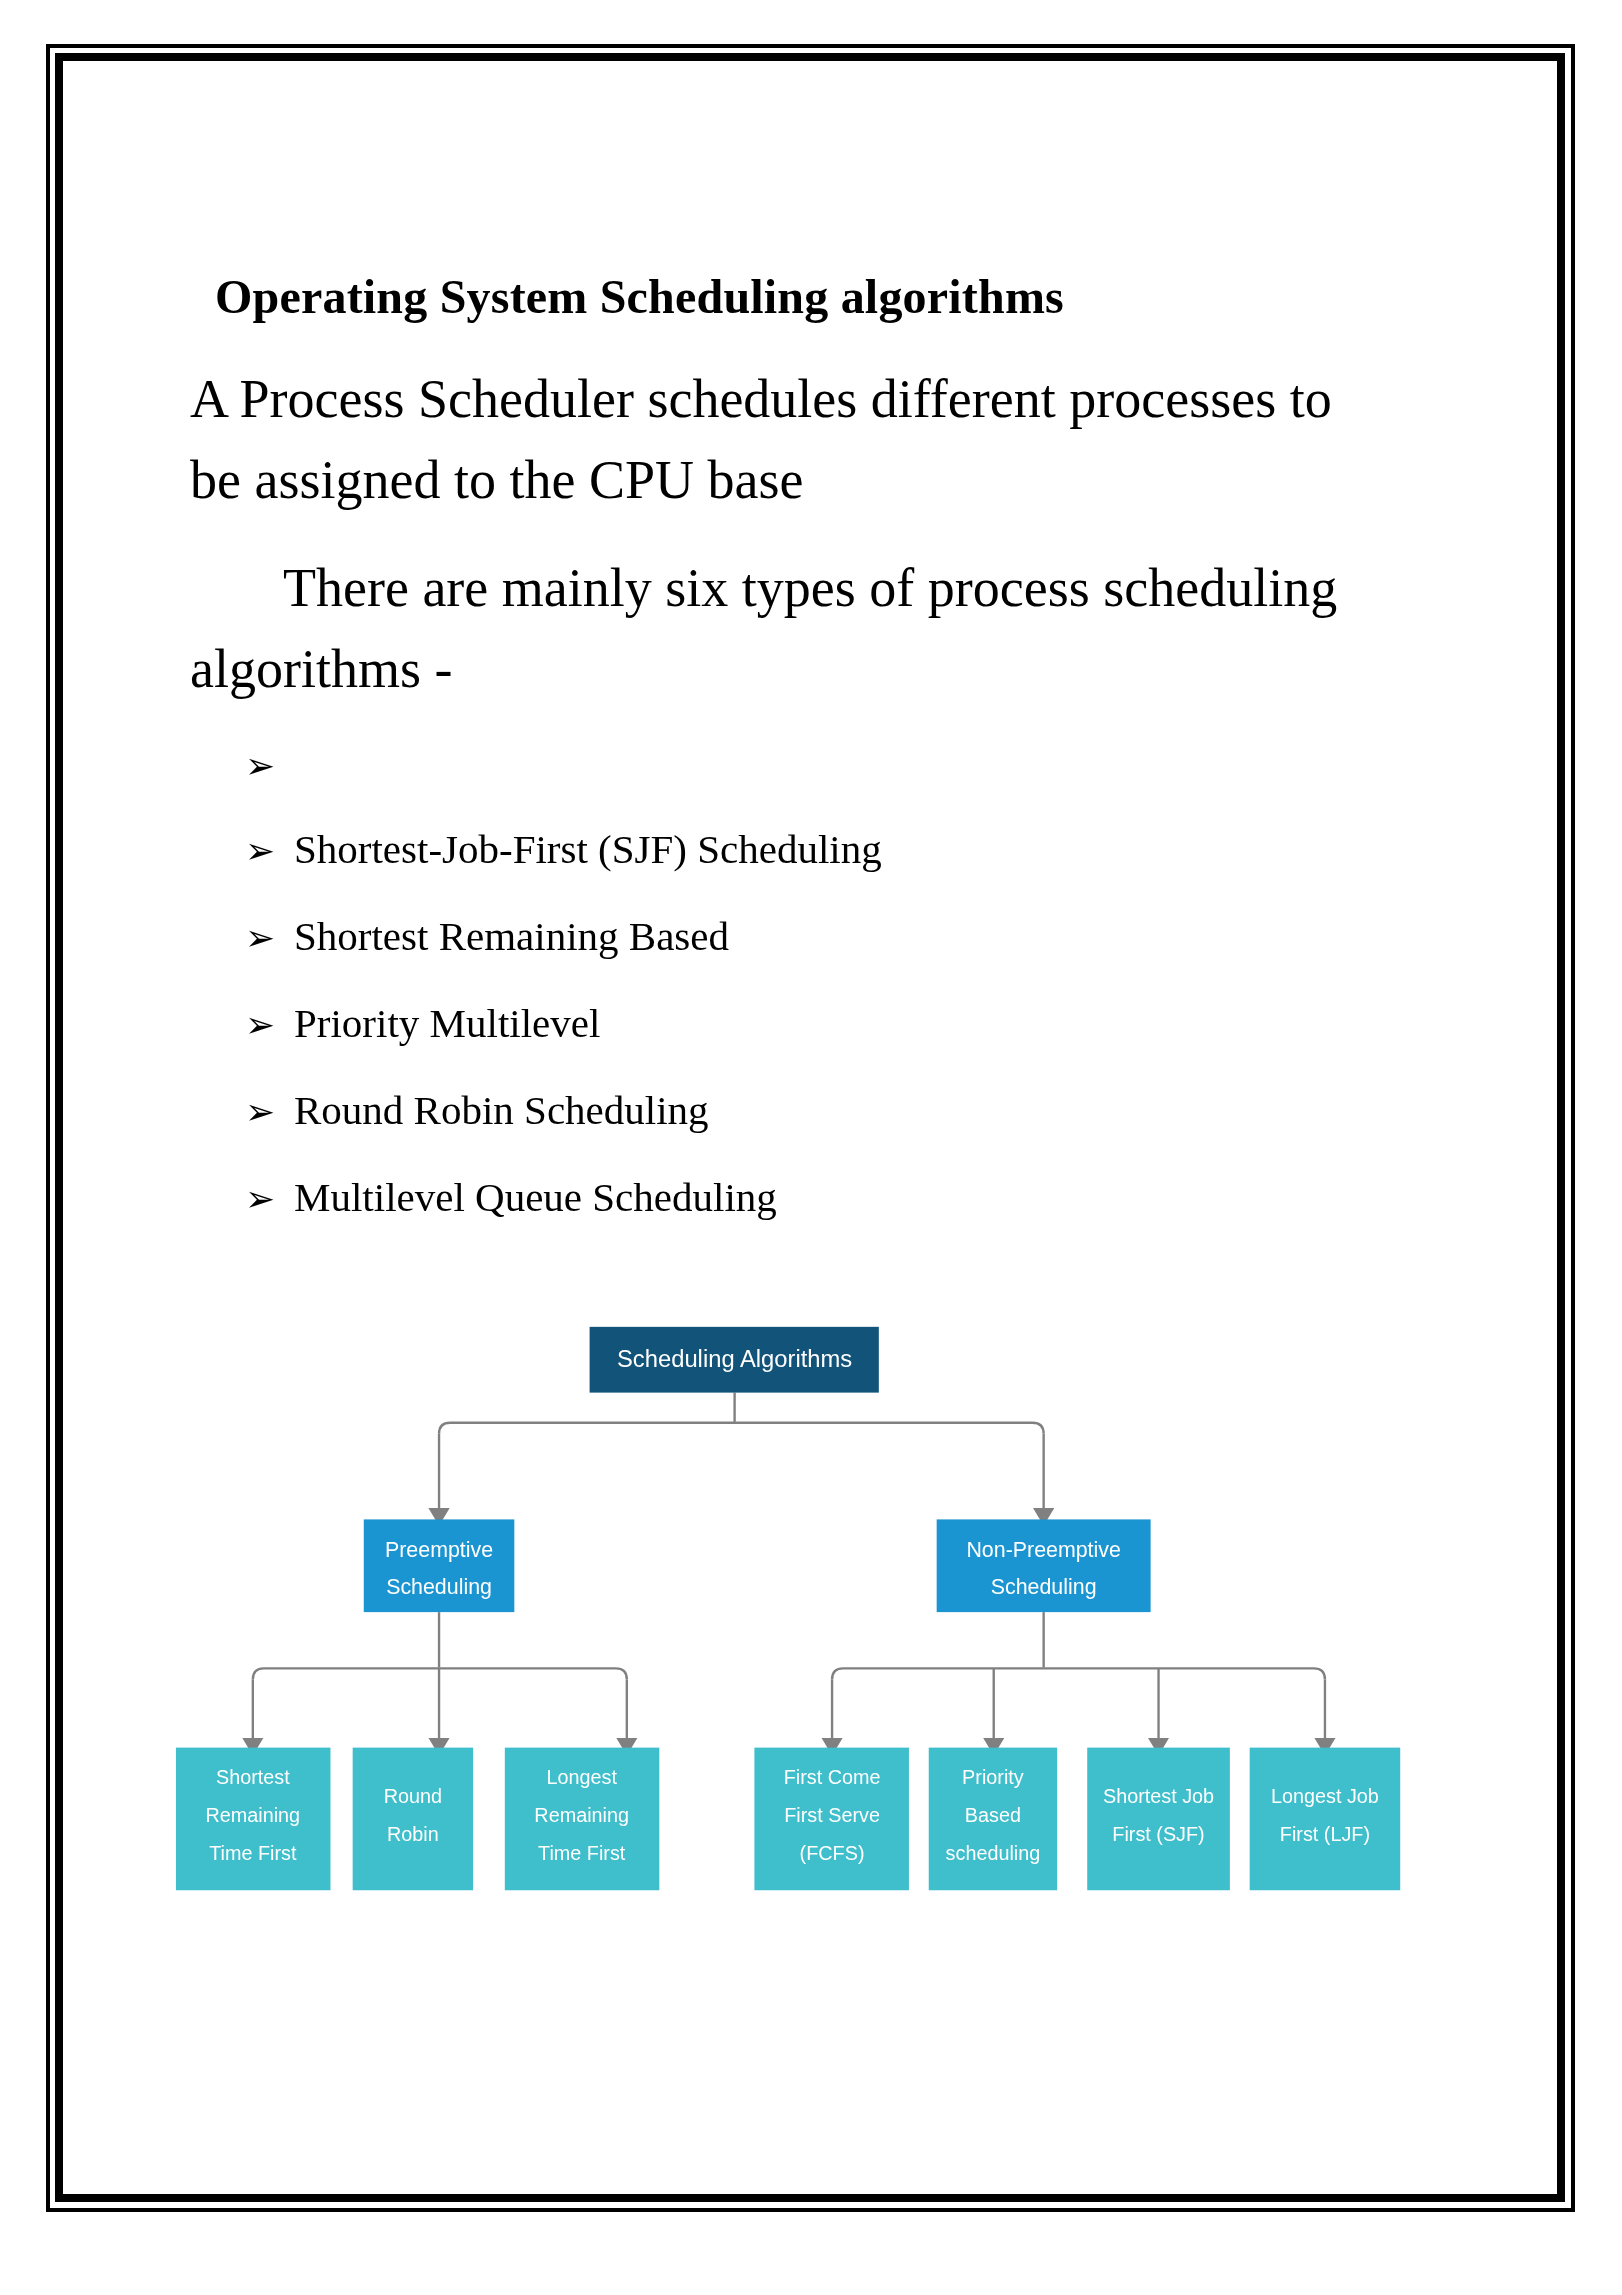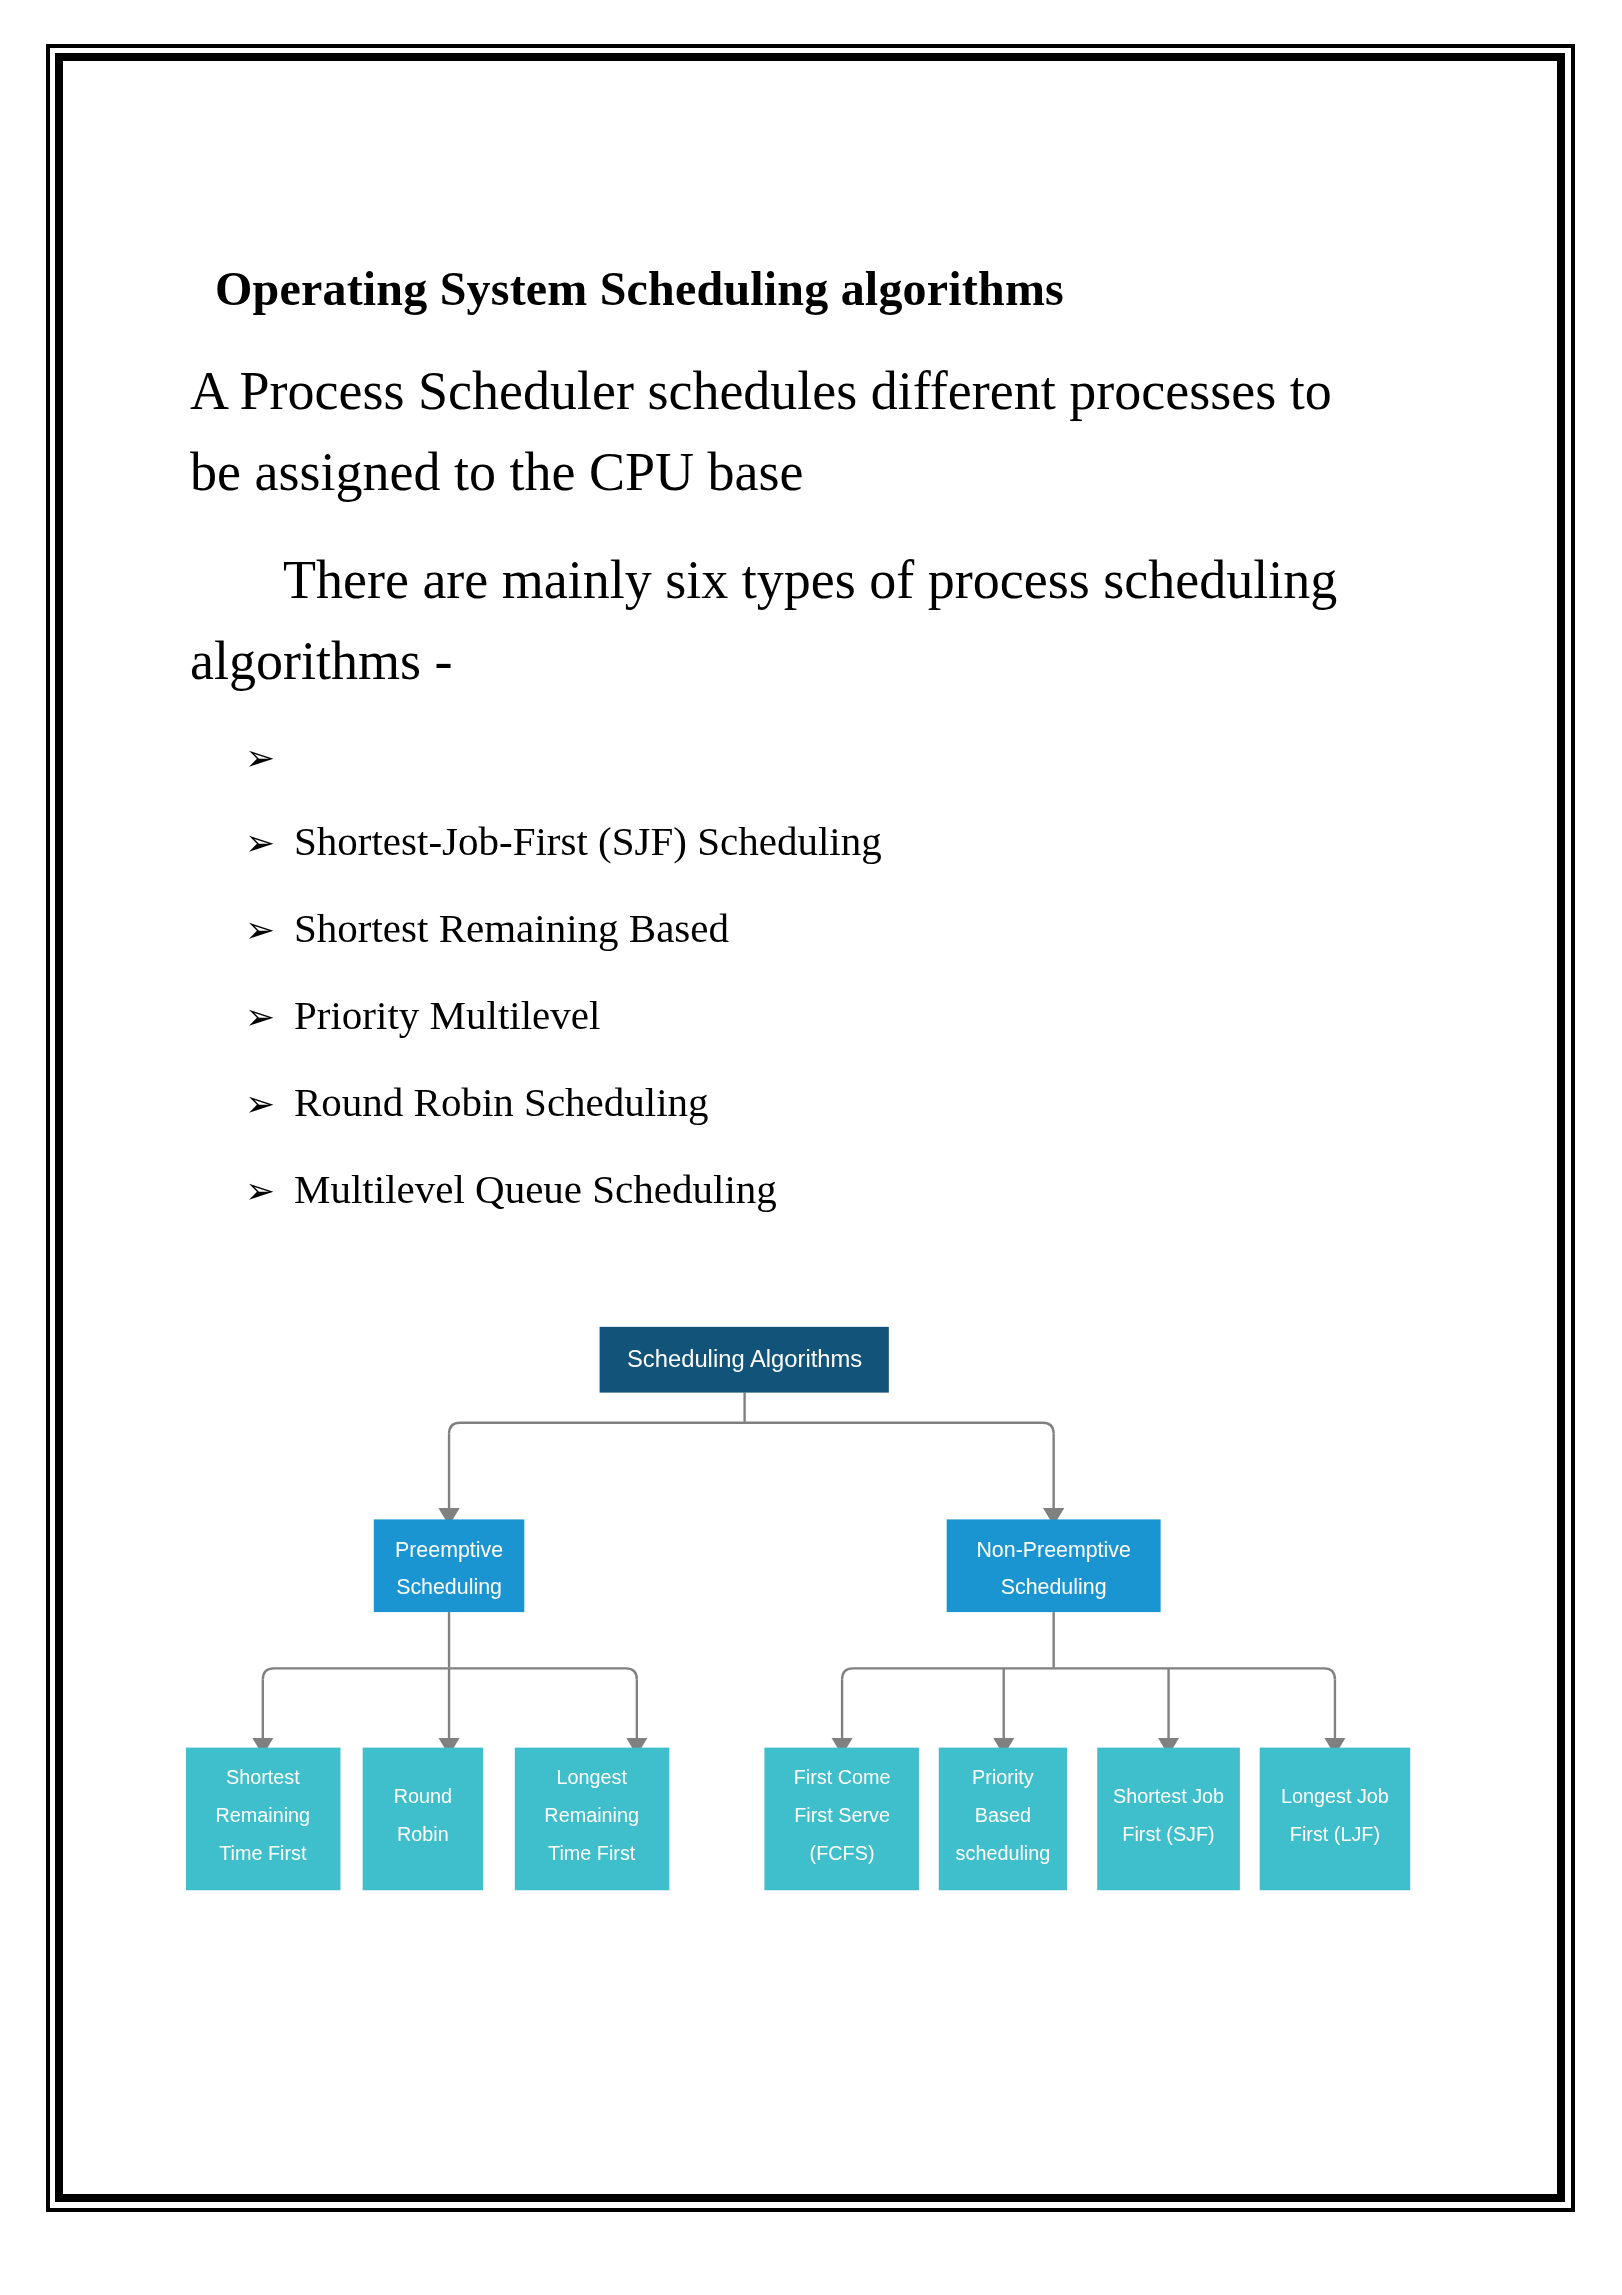--- a/index.html
+++ b/index.html
@@ -40,21 +40,21 @@
     position: absolute;
     left: 190px;
     top: 261px;
     width: 1252px;
   }
 
   #doc-title {
     font-size: 48px;
     font-weight: bold;
     letter-spacing: 0.2px;
-    margin: 0 0 35px 25px;
+    margin: 8px 0 35px 25px;
     color: #000000;
     white-space: nowrap;
   }
 
   .doc-para {
     font-size: 54px;
     line-height: 1.50;
     color: #000000;
     margin: 0 0 27px 0;
     max-width: 1204px;
@@ -83,21 +83,21 @@
     width: 49px;
     font-size: 36px;
     color: #000000;
     margin-left: 55px;
   }
   .bullet-text { flex: 0 1 auto; }
 
   
   #scheduling-diagram {
     position: absolute;
-    left: 182px;
+    left: 172px;
     top: 1307px;
     width: 1252px;
     height: 634px;
     text-decoration: underline;
   }
   #scheduling-diagram svg { display: block; }
 
   .node-label {
     fill: #ffffff;
     font-family: "Liberation Sans", "DejaVu Sans", sans-serif;

